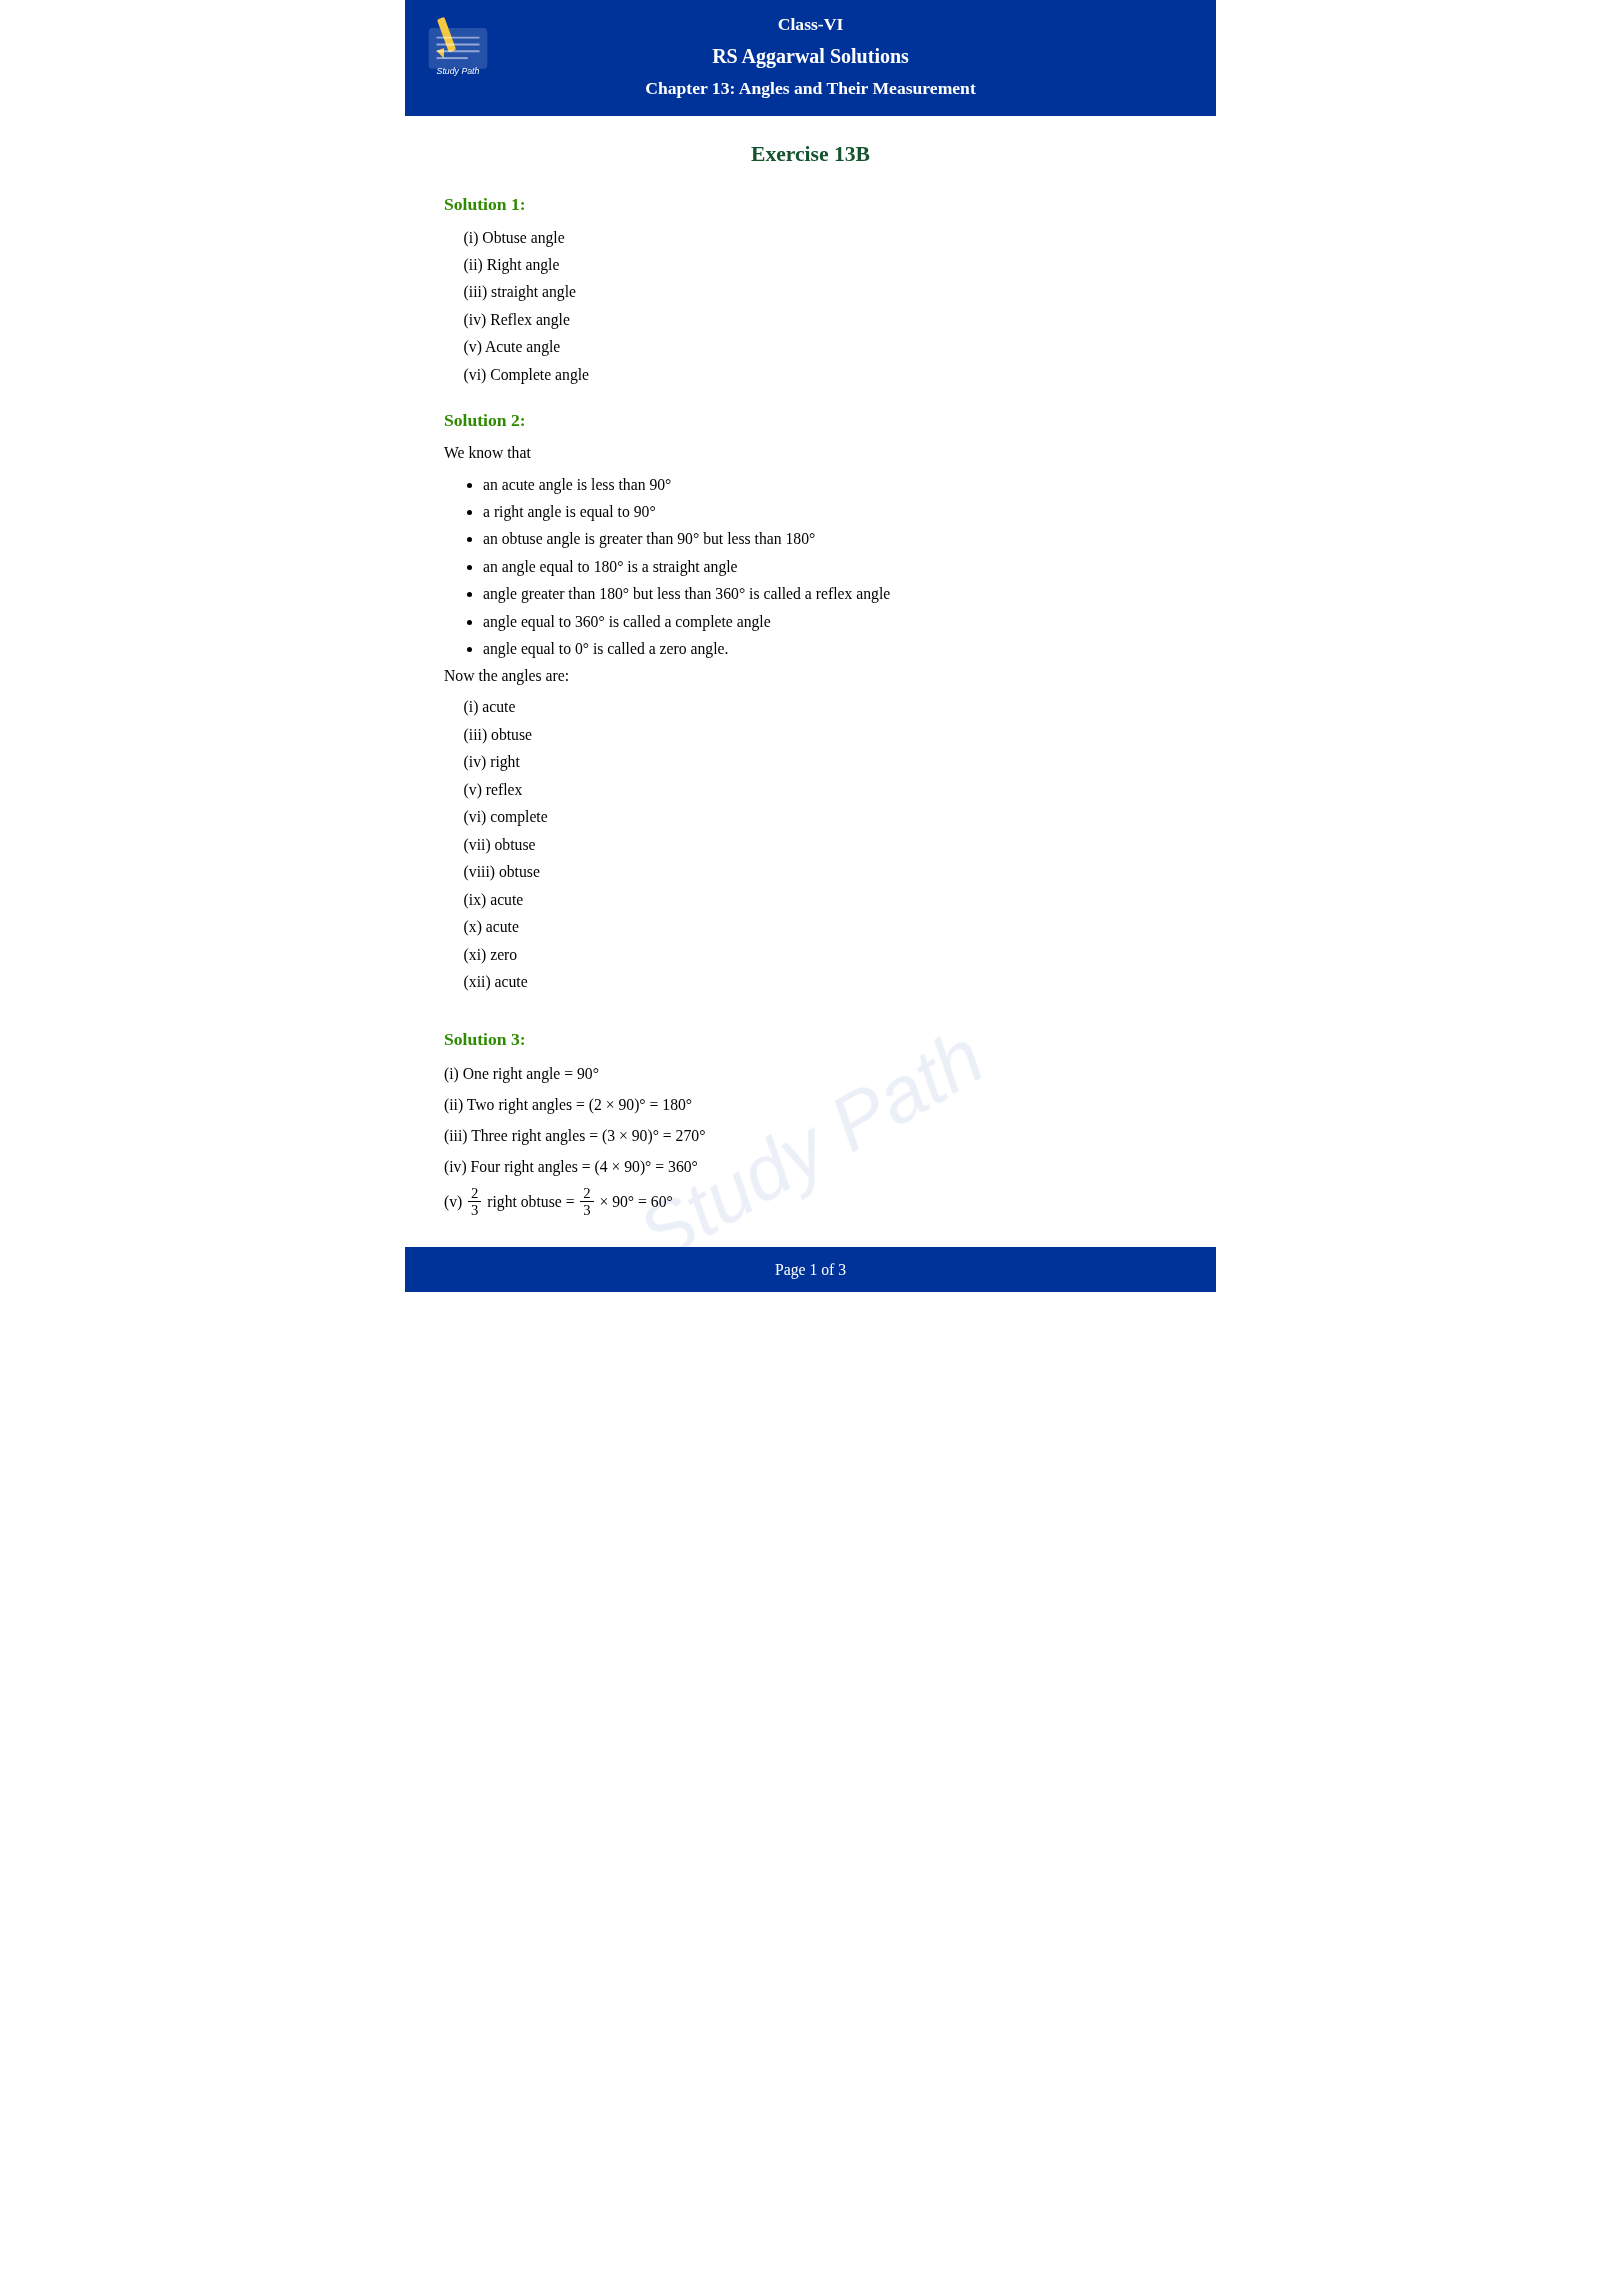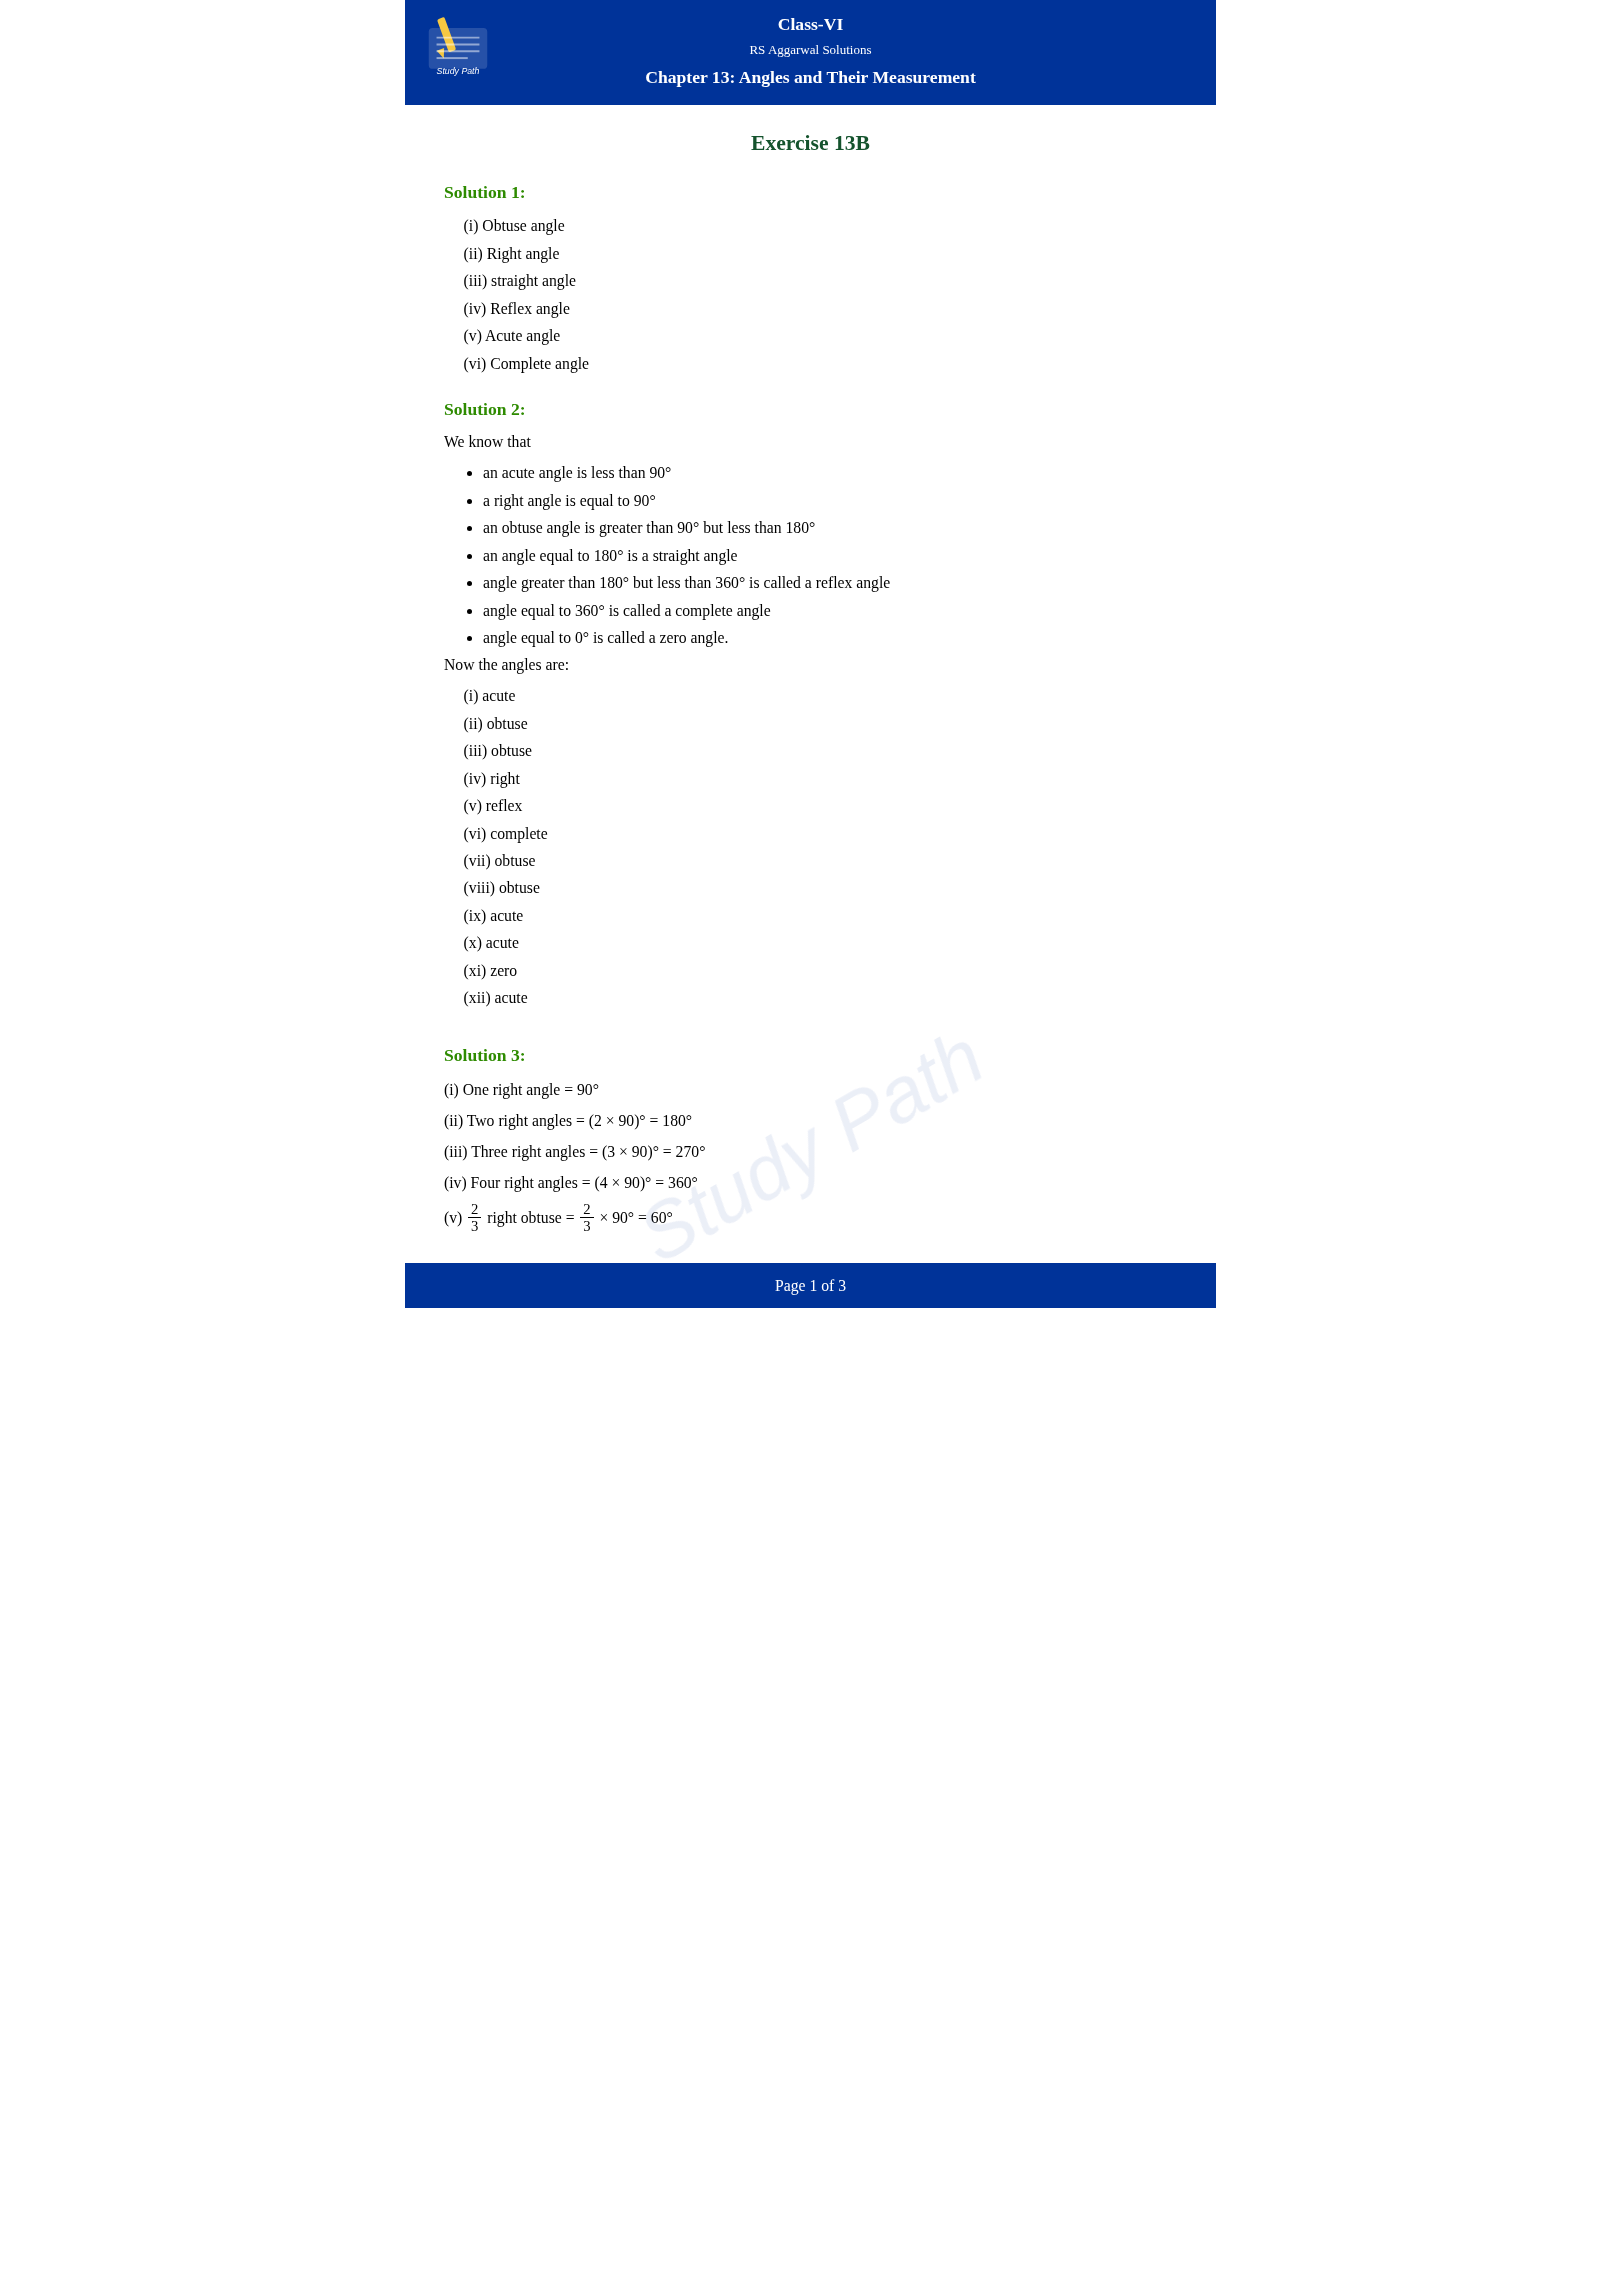--- a/index.html
+++ b/index.html
@@ -29,22 +29,22 @@
       height: 69px;
     }
     .logo-svg { width: 78px; height: 69px; }
     .header-title-class {
       font-size: 17.6px;
       font-weight: bold;
       margin-bottom: 2px;
       text-align: center;
     }
     .header-title-book {
-      font-size: 13px;
-      font-weight: normal;
+      font-size: 20px;
+      font-weight: bold;
       margin-bottom: 2px;
     }
     .header-title-chapter {
       font-size: 17.6px;
       font-weight: bold;
     }
 
     
     .exercise-title {
       text-align: center;
@@ -190,21 +190,20 @@
       <li>an acute angle is less than 90°</li>
       <li>a right angle is equal to 90°</li>
       <li>an obtuse angle is greater than 90° but less than 180°</li>
       <li>an angle equal to 180° is a straight angle</li>
       <li>angle greater than 180° but less than 360° is called a reflex angle</li>
       <li>angle equal to 360° is called a complete angle</li>
       <li>angle equal to 0° is called a zero angle.</li>
     </ul>
     <div class="solution-text">Now the angles are:</div>
     <div class="solution-list-item">(i) acute</div>
-    <div class="solution-list-item">(ii) obtuse</div>
     <div class="solution-list-item">(iii) obtuse</div>
     <div class="solution-list-item">(iv) right</div>
     <div class="solution-list-item">(v) reflex</div>
     <div class="solution-list-item">(vi) complete</div>
     <div class="solution-list-item">(vii) obtuse</div>
     <div class="solution-list-item">(viii) obtuse</div>
     <div class="solution-list-item">(ix) acute</div>
     <div class="solution-list-item">(x) acute</div>
     <div class="solution-list-item">(xi) zero</div>
     <div class="solution-list-item">(xii) acute</div>

